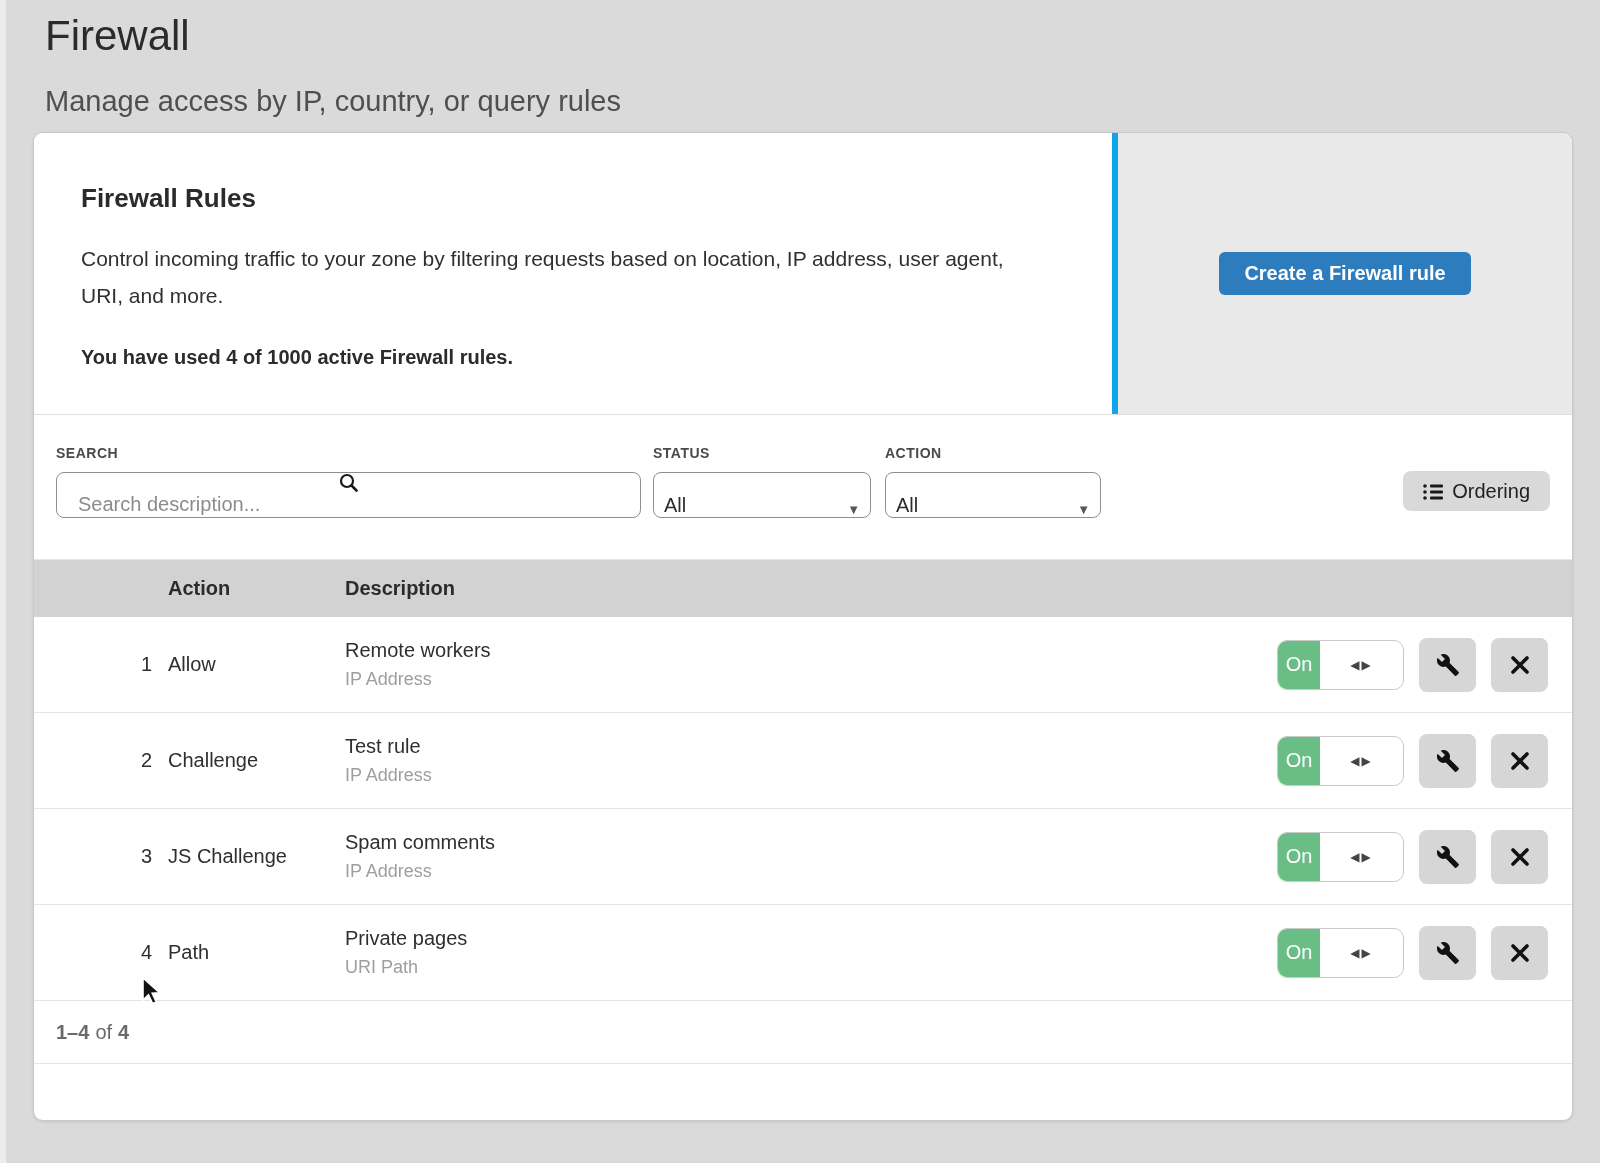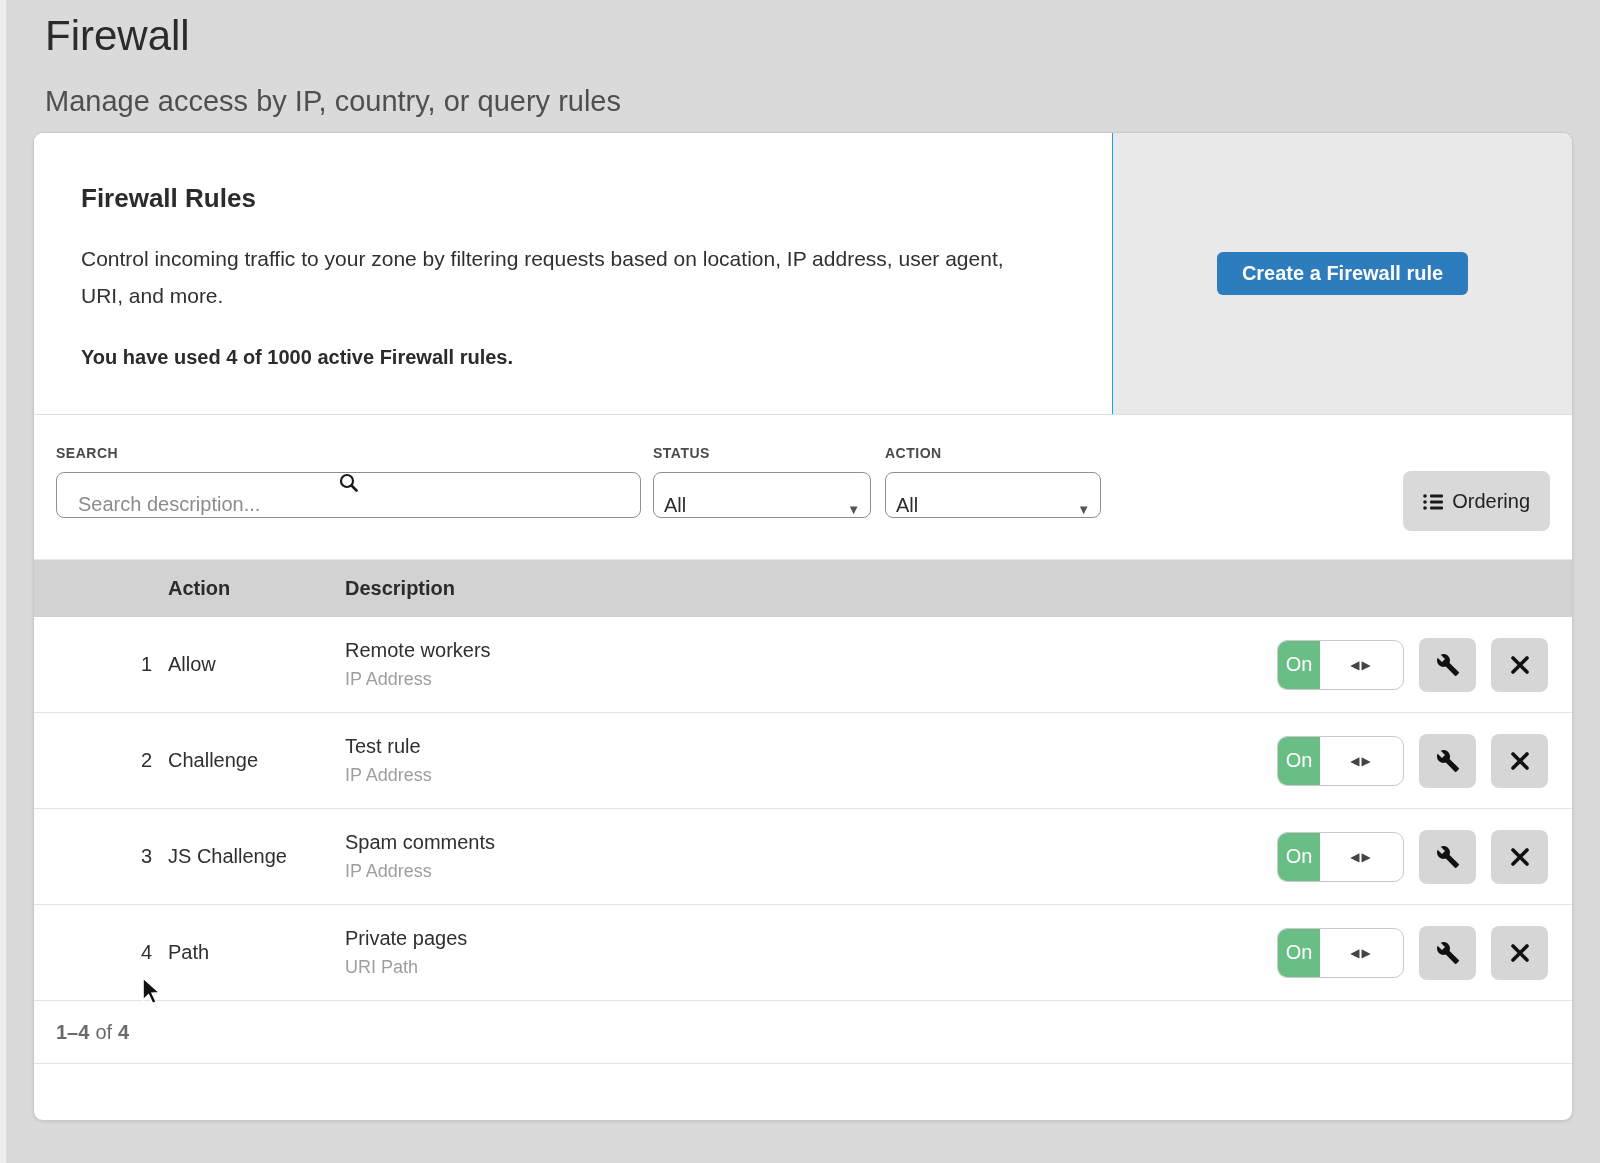--- a/index.html
+++ b/index.html
@@ -23,21 +23,21 @@
     background:#ffffff; border:1px solid #c9c9c9; border-radius:10px;
     overflow:hidden; box-shadow:0 1px 3px rgba(0,0,0,.10);
   }
 
   .card-top { display:flex; height:282px; border-bottom:1px solid #e0e0e0; }
   .card-top-left { width:1078px; padding:50px 60px 0 47px; background:#ffffff; }
   .rules-heading { font-size:26px; font-weight:700; color:#2b2b2b; margin:0 0 26px 0; }
   .rules-desc { font-size:21px; line-height:37px; color:#303030; margin:0 0 32px 0; max-width:950px; }
   .rules-usage { font-size:20px; font-weight:700; color:#2b2b2b; margin:0; }
   .card-top-right {
-    flex:1; background:#e9e9e9; border-left:1px solid #0ea5e9;
+    flex:1; background:#e9e9e9; border-left:6px solid #0ea5e9;
     display:flex; align-items:center; justify-content:center;
   }
   .create-btn {
     background:#2d7cbe; color:#ffffff; border:none; border-radius:6px;
     font-family:inherit; font-size:20px; font-weight:600;
     height:43px; padding:0 25px; cursor:pointer;
   }
 
   
   .filters { height:145px; padding:30px 22px 0 22px; display:flex; align-items:flex-start; border-bottom:1px solid #e7e7e7; }
@@ -57,21 +57,21 @@
     height:46px; border:1px solid #8f8f8f; border-radius:8px; background:#fff;
     display:flex; align-items:flex-end; justify-content:space-between;
     padding:0 10px; font-size:20px; color:#2d2d2d; cursor:pointer;
   }
   .select-status { width:218px; }
   .select-action { width:216px; }
   .caret { font-size:13px; color:#555; }
   .gap12 { margin-left:12px; }
   .gap14 { margin-left:14px; }
   .ordering-btn {
-    margin-left:auto; margin-top:26px; height:60px; padding:0 20px;
+    margin-left:auto; margin-top:26px; height:40px; padding:0 20px;
     background:#d9d9d9; border:none; border-radius:8px; cursor:pointer;
     display:flex; align-items:center; gap:9px;
     font-family:inherit; font-size:20px; color:#222;
   }
 
   
   .table-head {
     height:57px; background:#d2d2d2; display:flex; align-items:center;
     font-size:20px; font-weight:700; color:#2b2b2b;
   }

